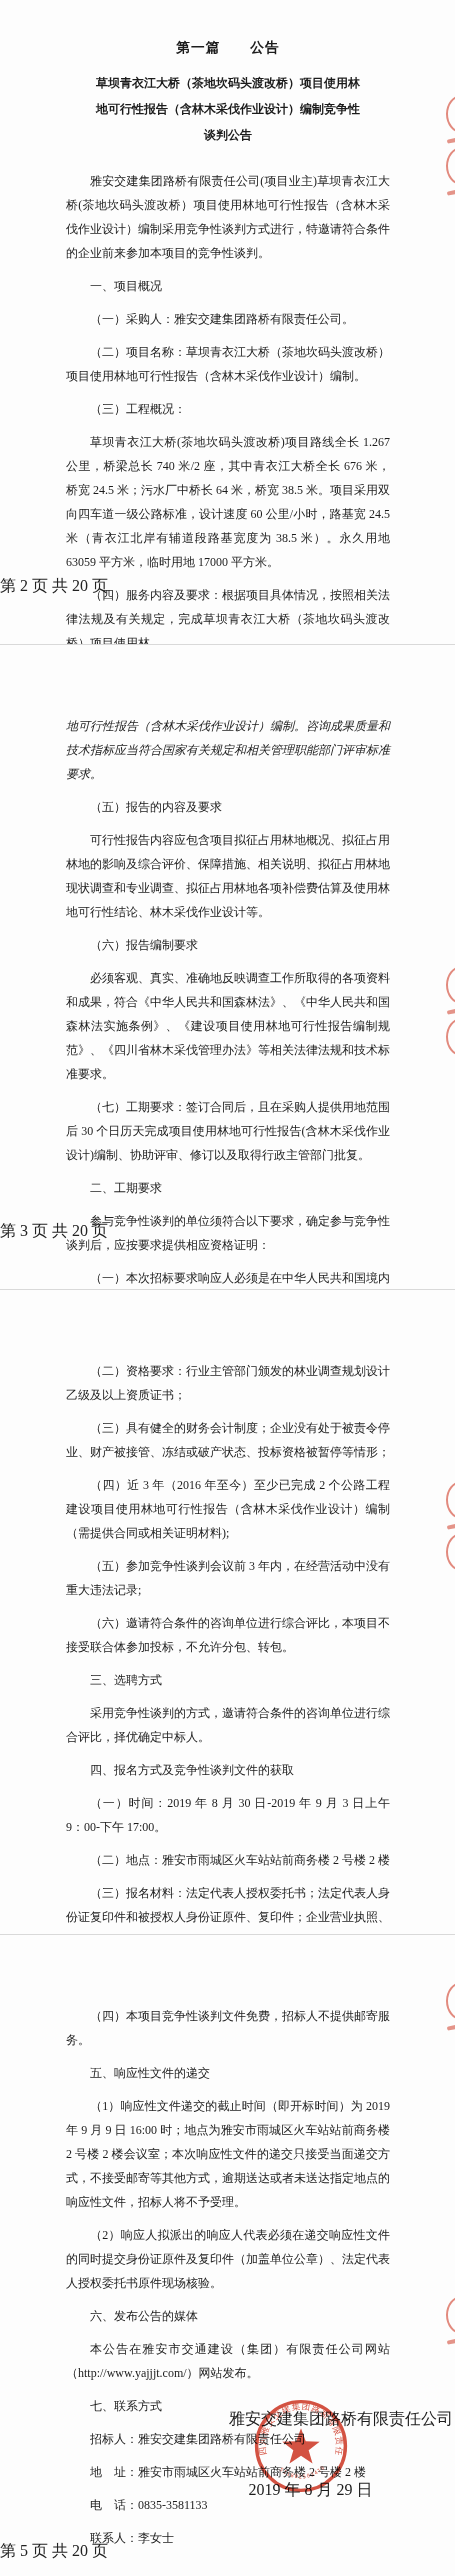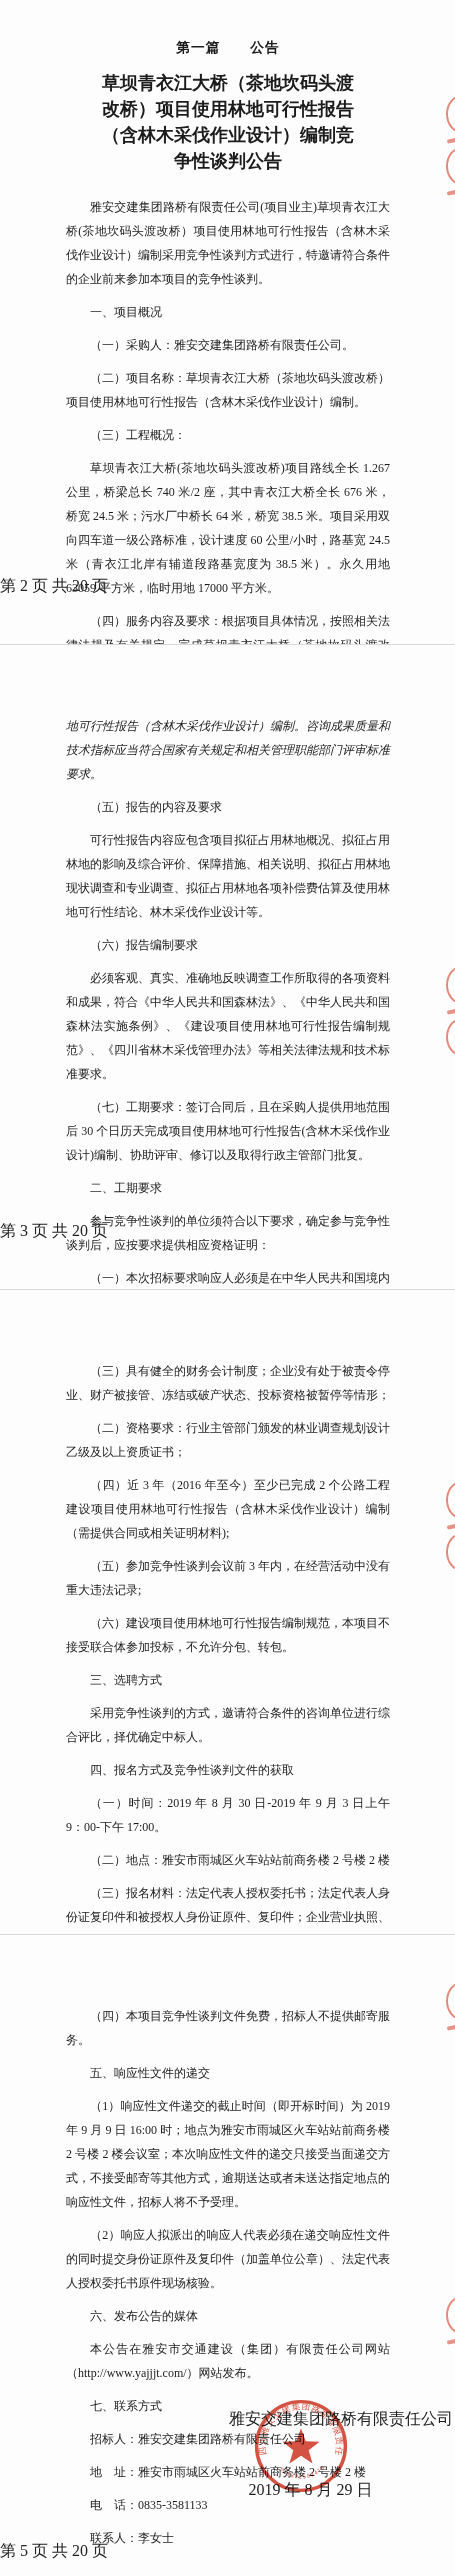--- a/index.html
+++ b/index.html
@@ -26,21 +26,21 @@
     text-align:center;
     font-size:13.7px;
     font-weight:bold;
     letter-spacing:1.1px;
     font-family:Liberation Serif, serif;
   }
   .doc-title{
     width:268px;
     margin:0 auto 21.6px auto;
     text-align:center;
-    font-size:18px;
+    font-size:12px;
     font-weight:bold;
     line-height:26px;
   }
   p.para{
     margin:9px;
     font-size:12px;
     line-height:24px;
     text-align:justify;
   }
   .ind{text-indent:2em;}
@@ -144,25 +144,25 @@
     <div class="edge-stamp" style="top:317px;height:131px;">
       <div class="arc"></div>
       <div class="tick"></div>
       <div class="arc"></div>
     </div>
     <div class="footer">第 3 页  共 20 页</div>
   </div>
 
   <div class="page">
     <div class="content">
+      <p class="para ind">（二）资格要求：行业主管部门颁发的林业调查规划设计乙级及以上资质证书；</p>
       <p class="para ind">（三）具有健全的财务会计制度；企业没有处于被责令停业、财产被接管、冻结或破产状态、投标资格被暂停等情形；</p>
-      <p class="para ind">（二）资格要求：行业主管部门颁发的林业调查规划设计乙级及以上资质证书；</p>
       <p class="para ind">（四）近 3 年（2016 年至今）至少已完成 2 个公路工程建设项目使用林地可行性报告（含林木采伐作业设计）编制（需提供合同或相关证明材料);</p>
       <p class="para ind">（五）参加竞争性谈判会议前 3 年内，在经营活动中没有重大违法记录;</p>
-      <p class="para ind">（六）建设项目使用林地可行性报告编制规范，本项目不接受联合体参加投标，不允许分包、转包。</p>
+      <p class="para ind">（六）邀请符合条件的咨询单位进行综合评比，本项目不接受联合体参加投标，不允许分包、转包。</p>
       <p class="para ind">三、选聘方式</p>
       <p class="para ind">采用竞争性谈判的方式，邀请符合条件的咨询单位进行综合评比，择优确定中标人。</p>
       <p class="para ind">四、报名方式及竞争性谈判文件的获取</p>
       <p class="para ind">（一）时间：2019 年 8 月 30 日-2019 年 9 月 3 日上午 9：00-下午 17:00。</p>
       <p class="para ind">（二）地点：雅安市雨城区火车站站前商务楼 2 号楼 2 楼</p>
       <p class="para ind">（三）报名材料：法定代表人授权委托书；法定代表人身份证复印件和被授权人身份证原件、复印件；企业营业执照、组织机构代码证（三证合一的提供三证合一的营业执照）。复印件均须加盖单位公章。</p>
     </div>
     <div class="edge-stamp" style="top:187px;height:105px;">
       <div class="arc"></div>
       <div class="tick"></div>

